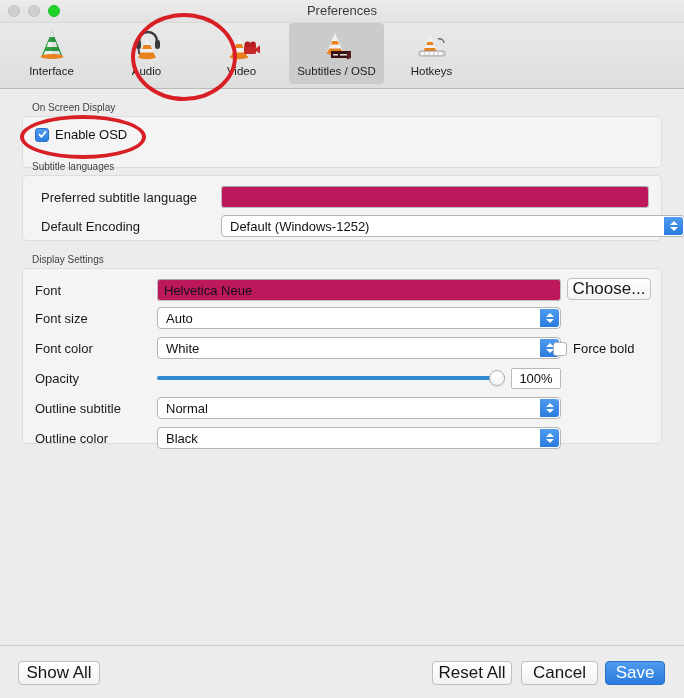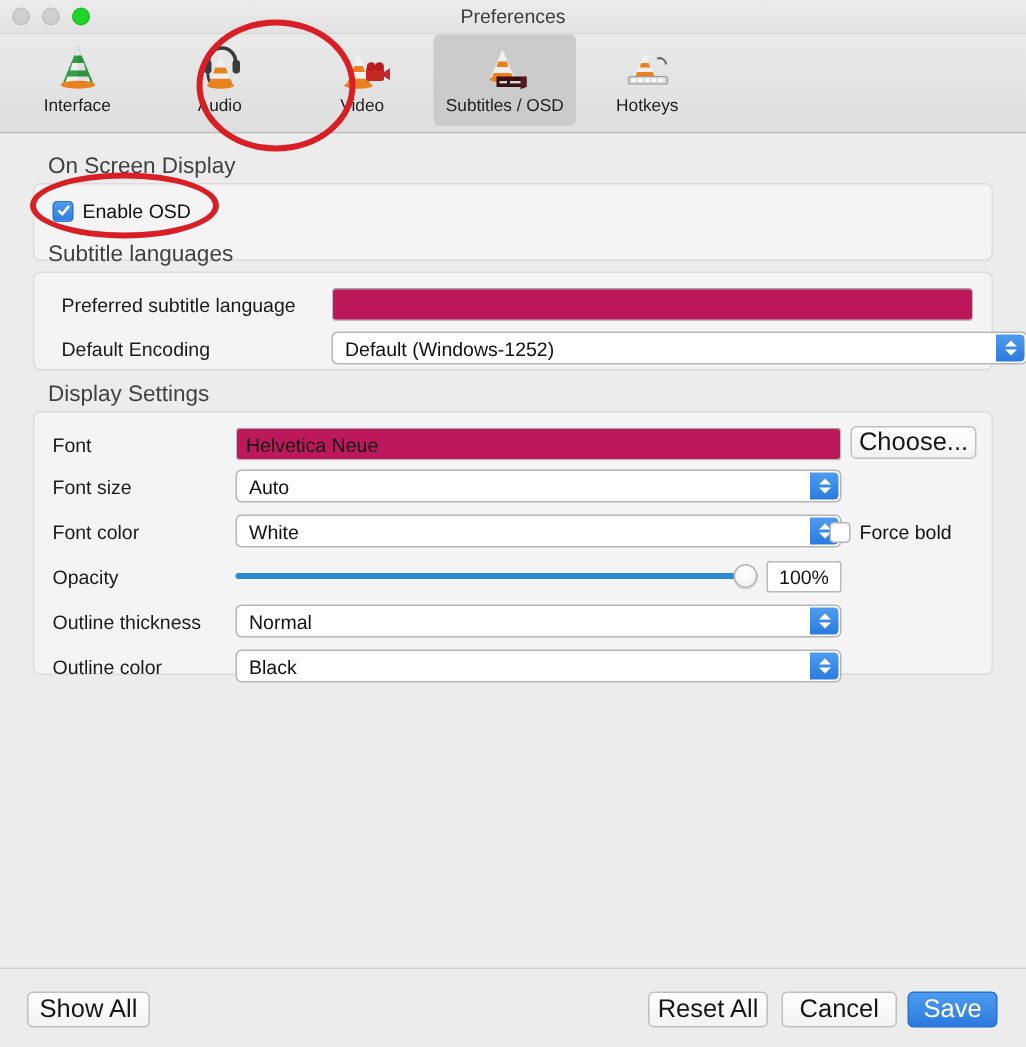--- a/index.html
+++ b/index.html
@@ -102,21 +102,21 @@
     position: relative;
     flex: 1 1 auto;
     background: #ececec;
     padding: 0;
   }
 
   .group {
     position: absolute;
   }
   .group-title {
-    font-size: 15px;
+    font-size: 10px;
     color: #414141;
     margin-bottom: 3px;
     padding-left: 10px;
   }
   .group-box {
     background: #f4f4f4;
     border: 1px solid #dcdcdc;
     border-radius: 5px;
     box-sizing: border-box;
   }
@@ -445,21 +445,21 @@
         </div>
 
         <div class="rowlabel" style="position:absolute; left:12px; top:102px; width:120px;">Opacity</div>
         <div class="slider" style="position:absolute; left:134px; top:98px; width:348px;">
           <span class="track"></span>
           <span class="fill" id="opacity-fill" style="width: 100%;"></span>
           <span class="knob" id="opacity-knob" style="left: calc(100% - 16px);"></span>
         </div>
         <div class="valuebox" style="position:absolute; left:488px; top:99px; width:50px;">100%</div>
 
-        <div class="rowlabel" style="position:absolute; left:12px; top:132px; width:130px;">Outline thickness</div>
+        <div class="rowlabel" style="position:absolute; left:12px; top:132px; width:130px;">Outline subtitle</div>
         <div class="popup" style="position:absolute; left:134px; top:128px; width:404px;">
           <span>Normal</span>
           <span class="arrows">
             <span class="ar up"></span>
               <span class="ar down"></span>
           </span>
         </div>
 
         <div class="rowlabel" style="position:absolute; left:12px; top:162px; width:130px;">Outline color</div>
         <div class="popup" style="position:absolute; left:134px; top:158px; width:404px;">

